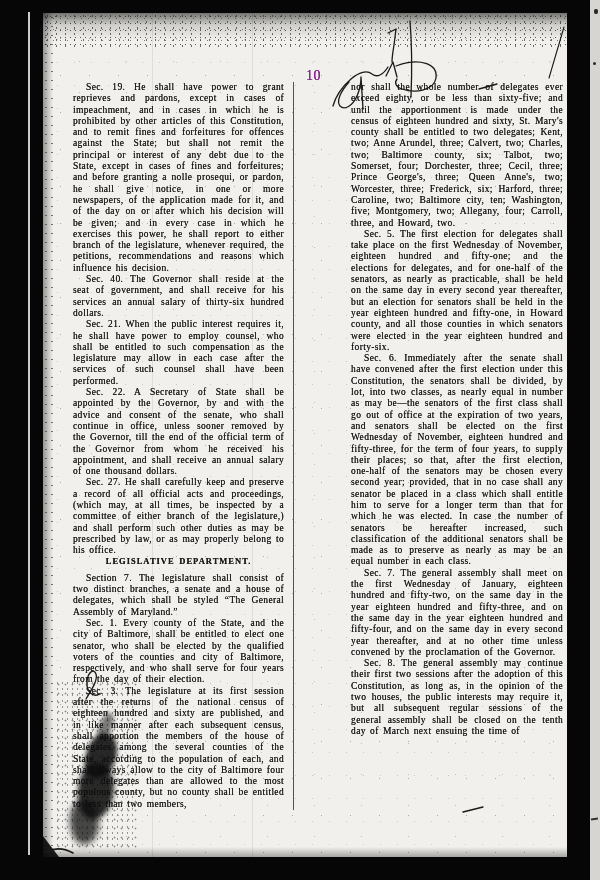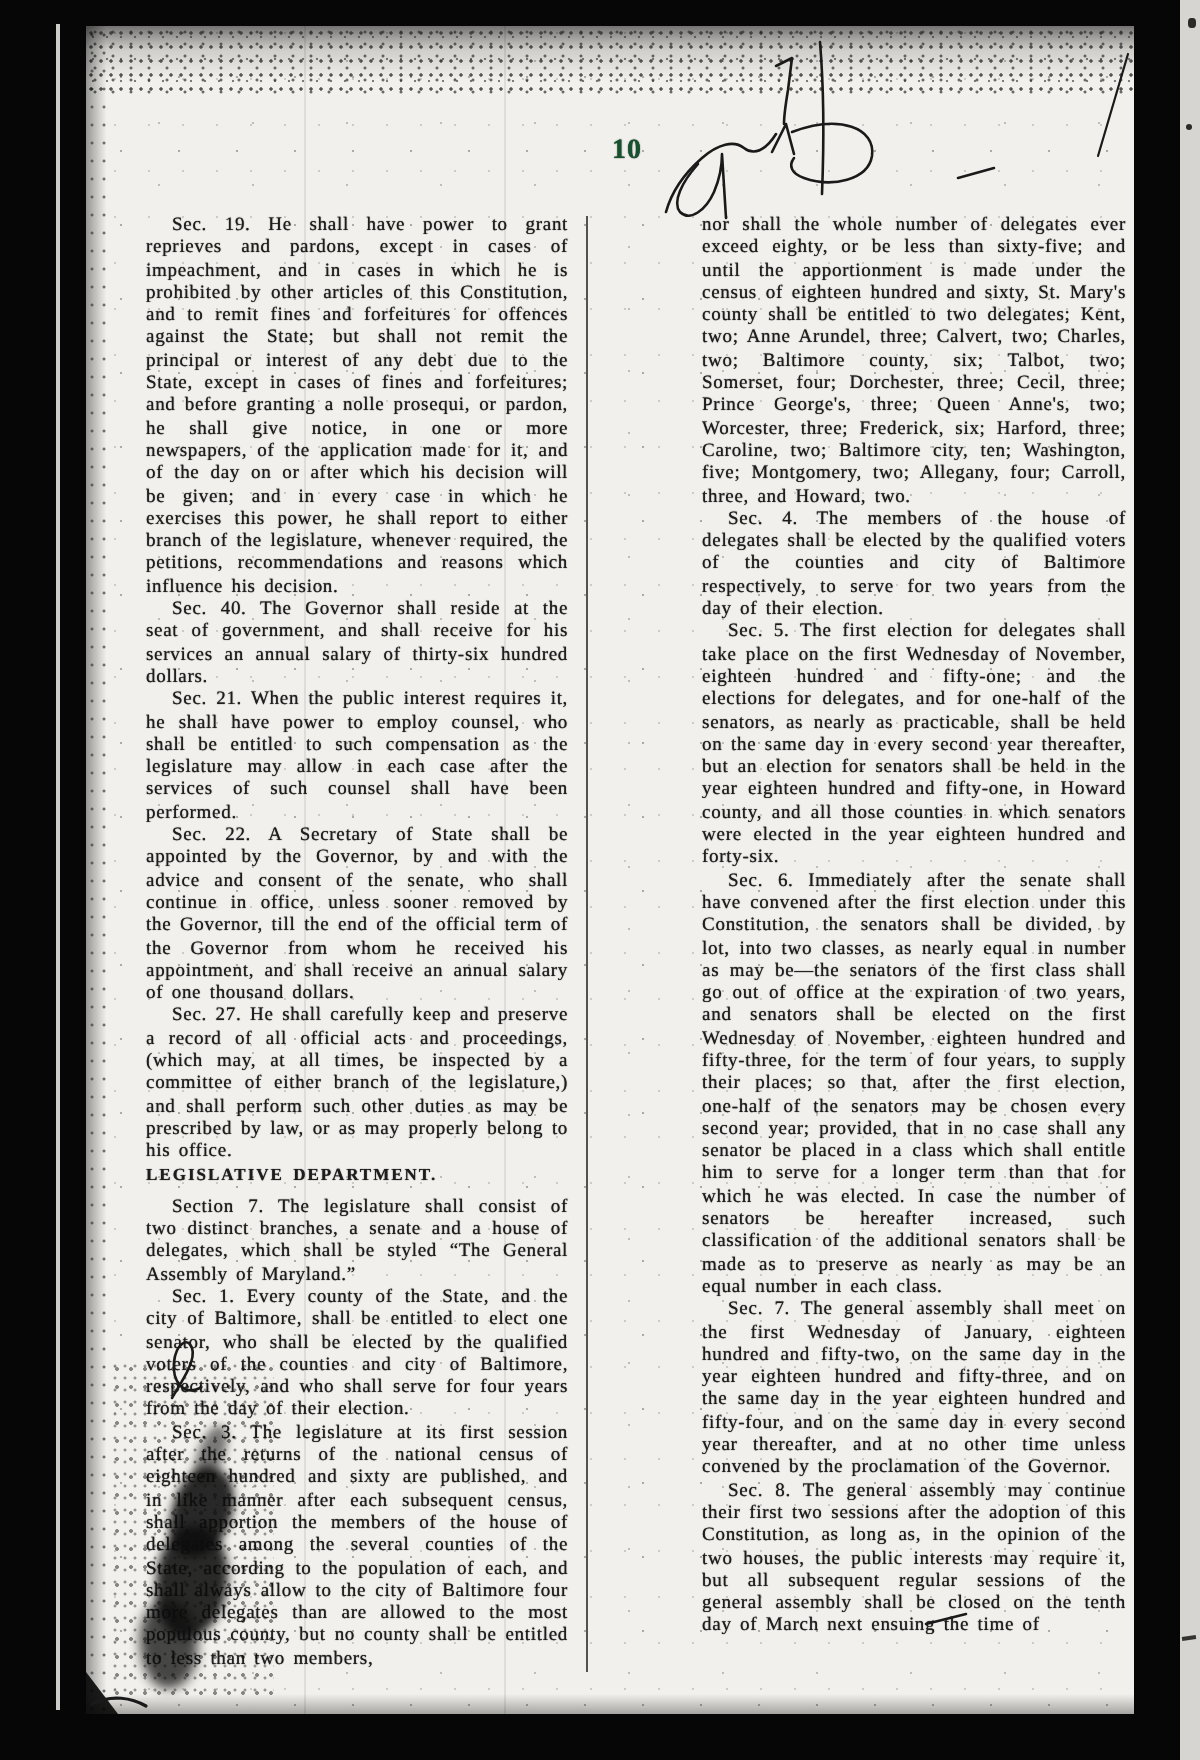--- a/index.html
+++ b/index.html
@@ -60,39 +60,39 @@
     position:absolute;left:0;bottom:0;width:100%;height:10px;pointer-events:none;
     background:linear-gradient(to top, rgba(0,0,0,.45), rgba(0,0,0,0));
     opacity:.7;
   }
   .scratch{position:absolute;top:0;width:1px;height:100%;background:rgba(0,0,0,.08);pointer-events:none;}
   .scratch.s1{left:109px;}
   .scratch.s2{left:209px;}
   
   .page-number{
     position:absolute;left:263px;top:55px;
-    font-size:14px;font-weight:bold;letter-spacing:.5px;color:#14532d;
+    font-size:14px;font-weight:normal;letter-spacing:.5px;color:#a21caf;
     text-shadow:0 0 .6px rgba(0,0,0,.9);
   }
   
   .columns{
-    position:absolute;left:30px;top:95px;width:490px;display:flex;
+    position:absolute;left:30px;top:69px;width:490px;display:flex;
     color:#1d1d1d;
     font-size:9.5px;line-height:11.3px;text-align:justify;
     letter-spacing:.35px;word-spacing:1.5px;
     text-shadow:0 0 .55px rgba(0,0,0,.85);
     gap:48px;
   }
   .col{width:245px;}
   .col.left{padding-right:9px;border-right:1px solid rgba(30,30,30,.75);box-sizing:border-box;}
   .col.right{padding-left:9px;box-sizing:border-box;}
   .para{margin:0;text-indent:13px;}
   .para.no-indent{text-indent:0;}
   .art-head{margin:7px 0 3px;text-align:center;text-indent:0;font-size:11px;font-weight:bold;letter-spacing:1.6px;}
-  .dept-head{margin:0 0 5px;text-indent:0;font-size:8.5px;font-weight:bold;letter-spacing:1px;}
+  .dept-head{margin:0 0 5px;text-align:center;text-indent:0;font-size:8.5px;font-weight:bold;letter-spacing:1px;}
   
   .pen-marks{position:absolute;left:0;top:0;pointer-events:none;}
   
   .blob{position:absolute;border-radius:55% 45% 60% 40%;background:rgba(12,12,12,.88);pointer-events:none;}
   .blob.b1{left:86px;top:733px;width:30px;height:46px;filter:blur(2px);transform:rotate(12deg);}
   .blob.b2{left:78px;top:763px;width:36px;height:56px;filter:blur(2.5px);}
   .blob.b3{left:70px;top:800px;width:29px;height:44px;filter:blur(3px);opacity:.85;transform:rotate(-10deg);}
   .blob.b4{left:99px;top:712px;width:13px;height:30px;filter:blur(2px);opacity:.6;transform:rotate(18deg);}
   .blot-speckles{
     position:absolute;left:55px;top:680px;width:82px;height:168px;pointer-events:none;
@@ -127,21 +127,20 @@
       <div class="para">Sec. 21. When the public interest requires it, he shall have power to employ counsel, who shall be entitled to such compensation as the legislature may allow in each case after the services of such counsel shall have been performed.</div>
       <div class="para">Sec. 22. A Secretary of State shall be appointed by the Governor, by and with the advice and consent of the senate, who shall continue in office, unless sooner removed by the Governor, till the end of the official term of the Governor from whom he received his appointment, and shall receive an annual salary of one thousand dollars.</div>
       <div class="para">Sec. 27. He shall carefully keep and preserve a record of all official acts and proceedings, (which may, at all times, be inspected by a committee of either branch of the legislature,) and shall perform such other duties as may be prescribed by law, or as may properly belong to his office.</div>
       <div class="dept-head">LEGISLATIVE DEPARTMENT.</div>
       <div class="para">Section 7. The legislature shall consist of two distinct branches, a senate and a house of delegates, which shall be styled “The General Assembly of Maryland.”</div>
       <div class="para">Sec. 1. Every county of the State, and the city of Baltimore, shall be entitled to elect one senator, who shall be elected by the qualified voters of the counties and city of Baltimore, respectively, and who shall serve for four years from the day of their election.</div>
       <div class="para">Sec. 3. The legislature at its first session after the returns of the national census of eighteen hundred and sixty are published, and in like manner after each subsequent census, shall apportion the members of the house of delegates among the several counties of the State, according to the population of each, and shall always allow to the city of Baltimore four more delegates than are allowed to the most populous county, but no county shall be entitled to less than two members,</div>
     </div>
     <div class="col right">
       <div class="para no-indent">nor shall the whole number of delegates ever exceed eighty, or be less than sixty-five; and until the apportionment is made under the census of eighteen hundred and sixty, St. Mary's county shall be entitled to two delegates; Kent, two; Anne Arundel, three; Calvert, two; Charles, two; Baltimore county, six; Talbot, two; Somerset, four; Dorchester, three; Cecil, three; Prince George's, three; Queen Anne's, two; Worcester, three; Frederick, six; Harford, three; Caroline, two; Baltimore city, ten; Washington, five; Montgomery, two; Allegany, four; Carroll, three, and Howard, two.</div>
-      <div class="para">Sec. 4. The members of the house of delegates shall be elected by the qualified voters of the counties and city of Baltimore respectively, to serve for two years from the day of their election.</div>
       <div class="para">Sec. 5. The first election for delegates shall take place on the first Wednesday of November, eighteen hundred and fifty-one; and the elections for delegates, and for one-half of the senators, as nearly as practicable, shall be held on the same day in every second year thereafter, but an election for senators shall be held in the year eighteen hundred and fifty-one, in Howard county, and all those counties in which senators were elected in the year eighteen hundred and forty-six.</div>
       <div class="para">Sec. 6. Immediately after the senate shall have convened after the first election under this Constitution, the senators shall be divided, by lot, into two classes, as nearly equal in number as may be—the senators of the first class shall go out of office at the expiration of two years, and senators shall be elected on the first Wednesday of November, eighteen hundred and fifty-three, for the term of four years, to supply their places; so that, after the first election, one-half of the senators may be chosen every second year; provided, that in no case shall any senator be placed in a class which shall entitle him to serve for a longer term than that for which he was elected. In case the number of senators be hereafter increased, such classification of the additional senators shall be made as to preserve as nearly as may be an equal number in each class.</div>
       <div class="para">Sec. 7. The general assembly shall meet on the first Wednesday of January, eighteen hundred and fifty-two, on the same day in the year eighteen hundred and fifty-three, and on the same day in the year eighteen hundred and fifty-four, and on the same day in every second year thereafter, and at no other time unless convened by the proclamation of the Governor.</div>
       <div class="para">Sec. 8. The general assembly may continue their first two sessions after the adoption of this Constitution, as long as, in the opinion of the two houses, the public interests may require it, but all subsequent regular sessions of the general assembly shall be closed on the tenth day of March next ensuing the time of</div>
     </div>
   </div>
 </div>
 
 <div class="blot-speckles"></div>
 <div class="blob b4"></div>

